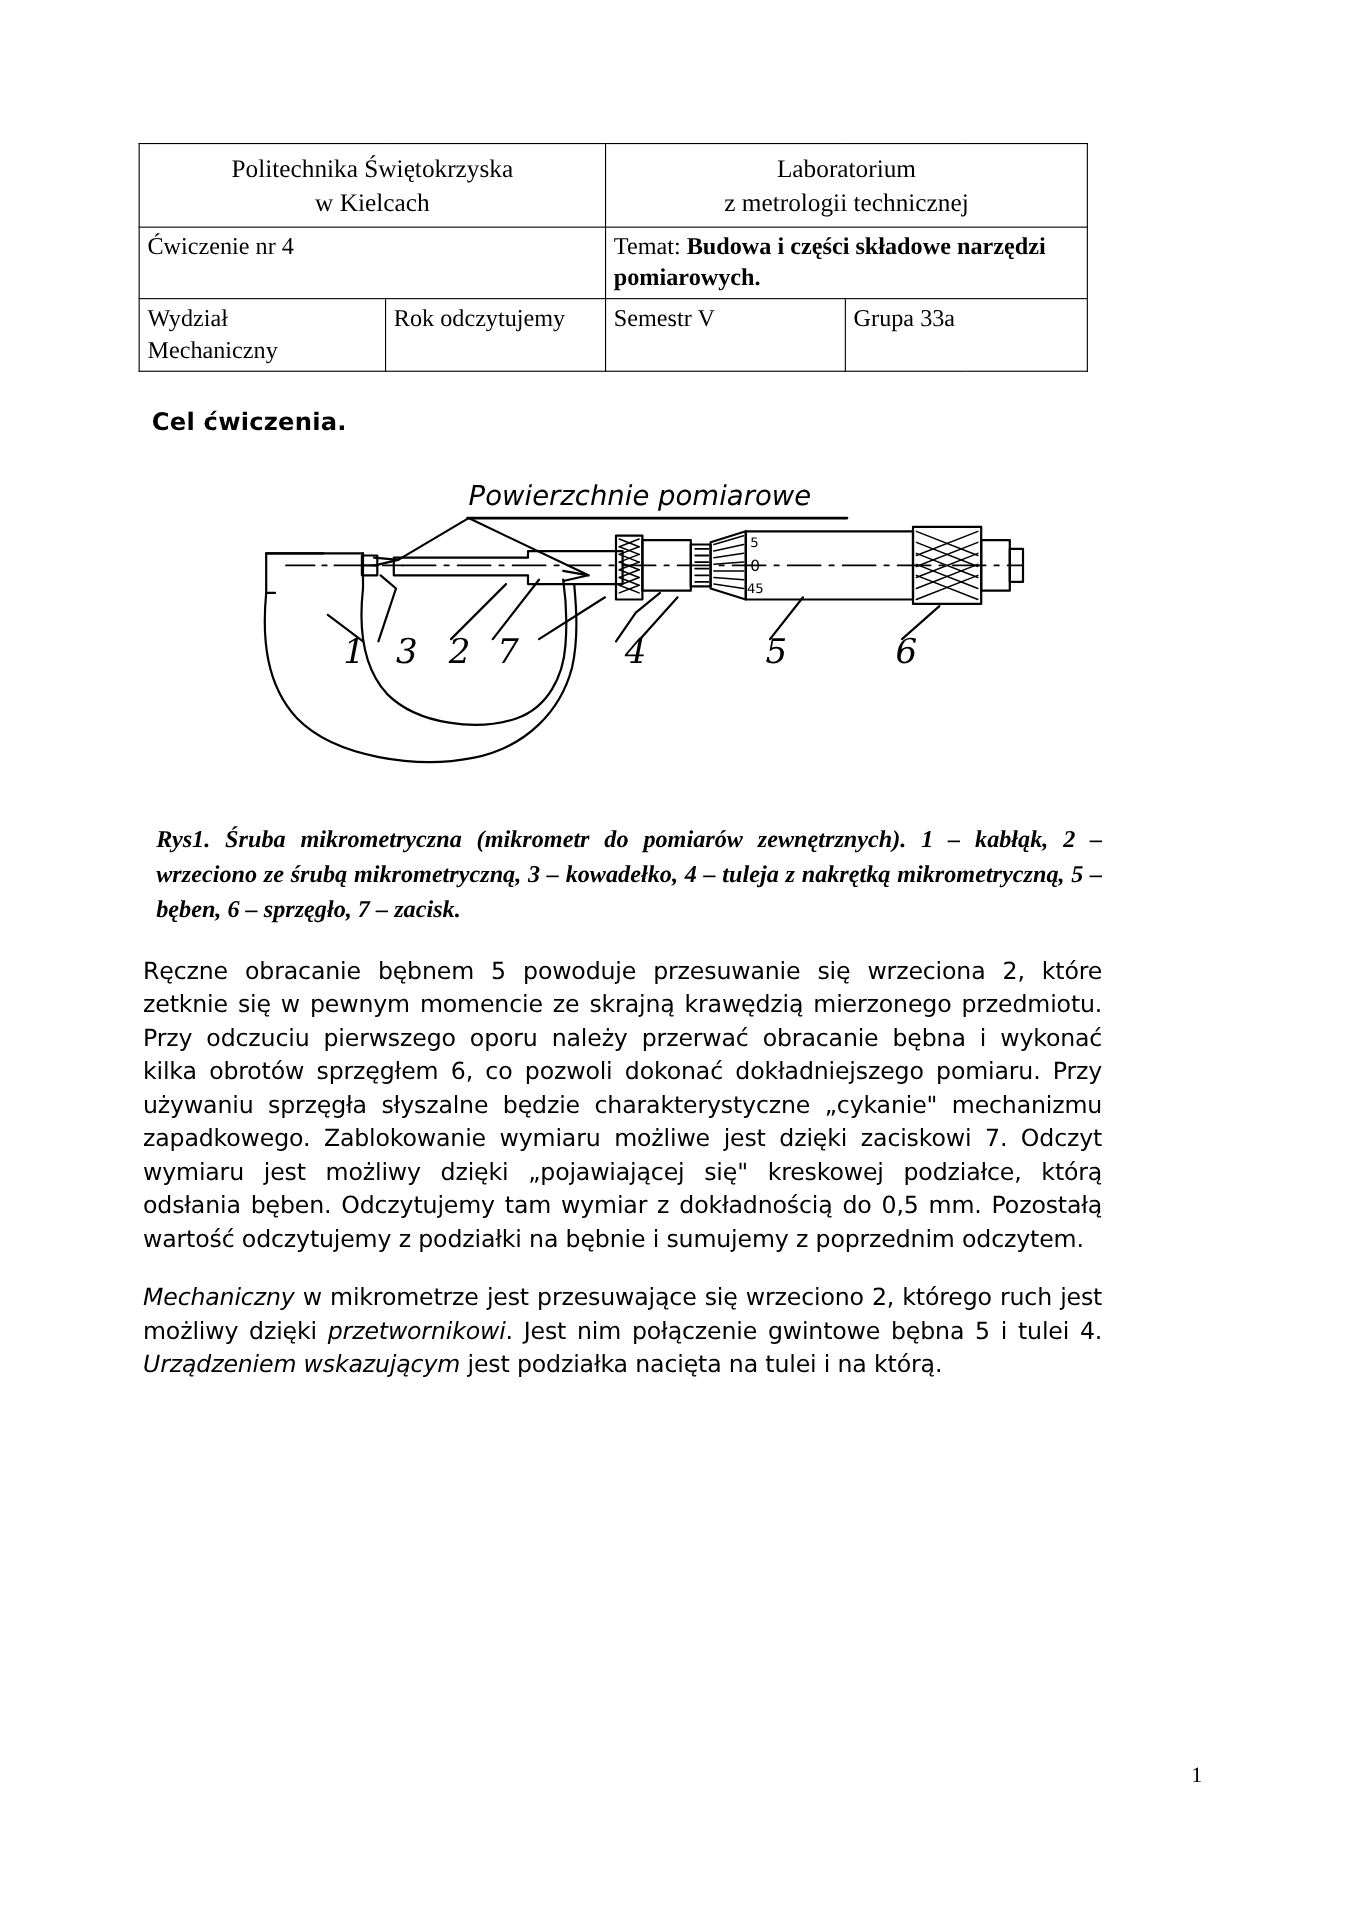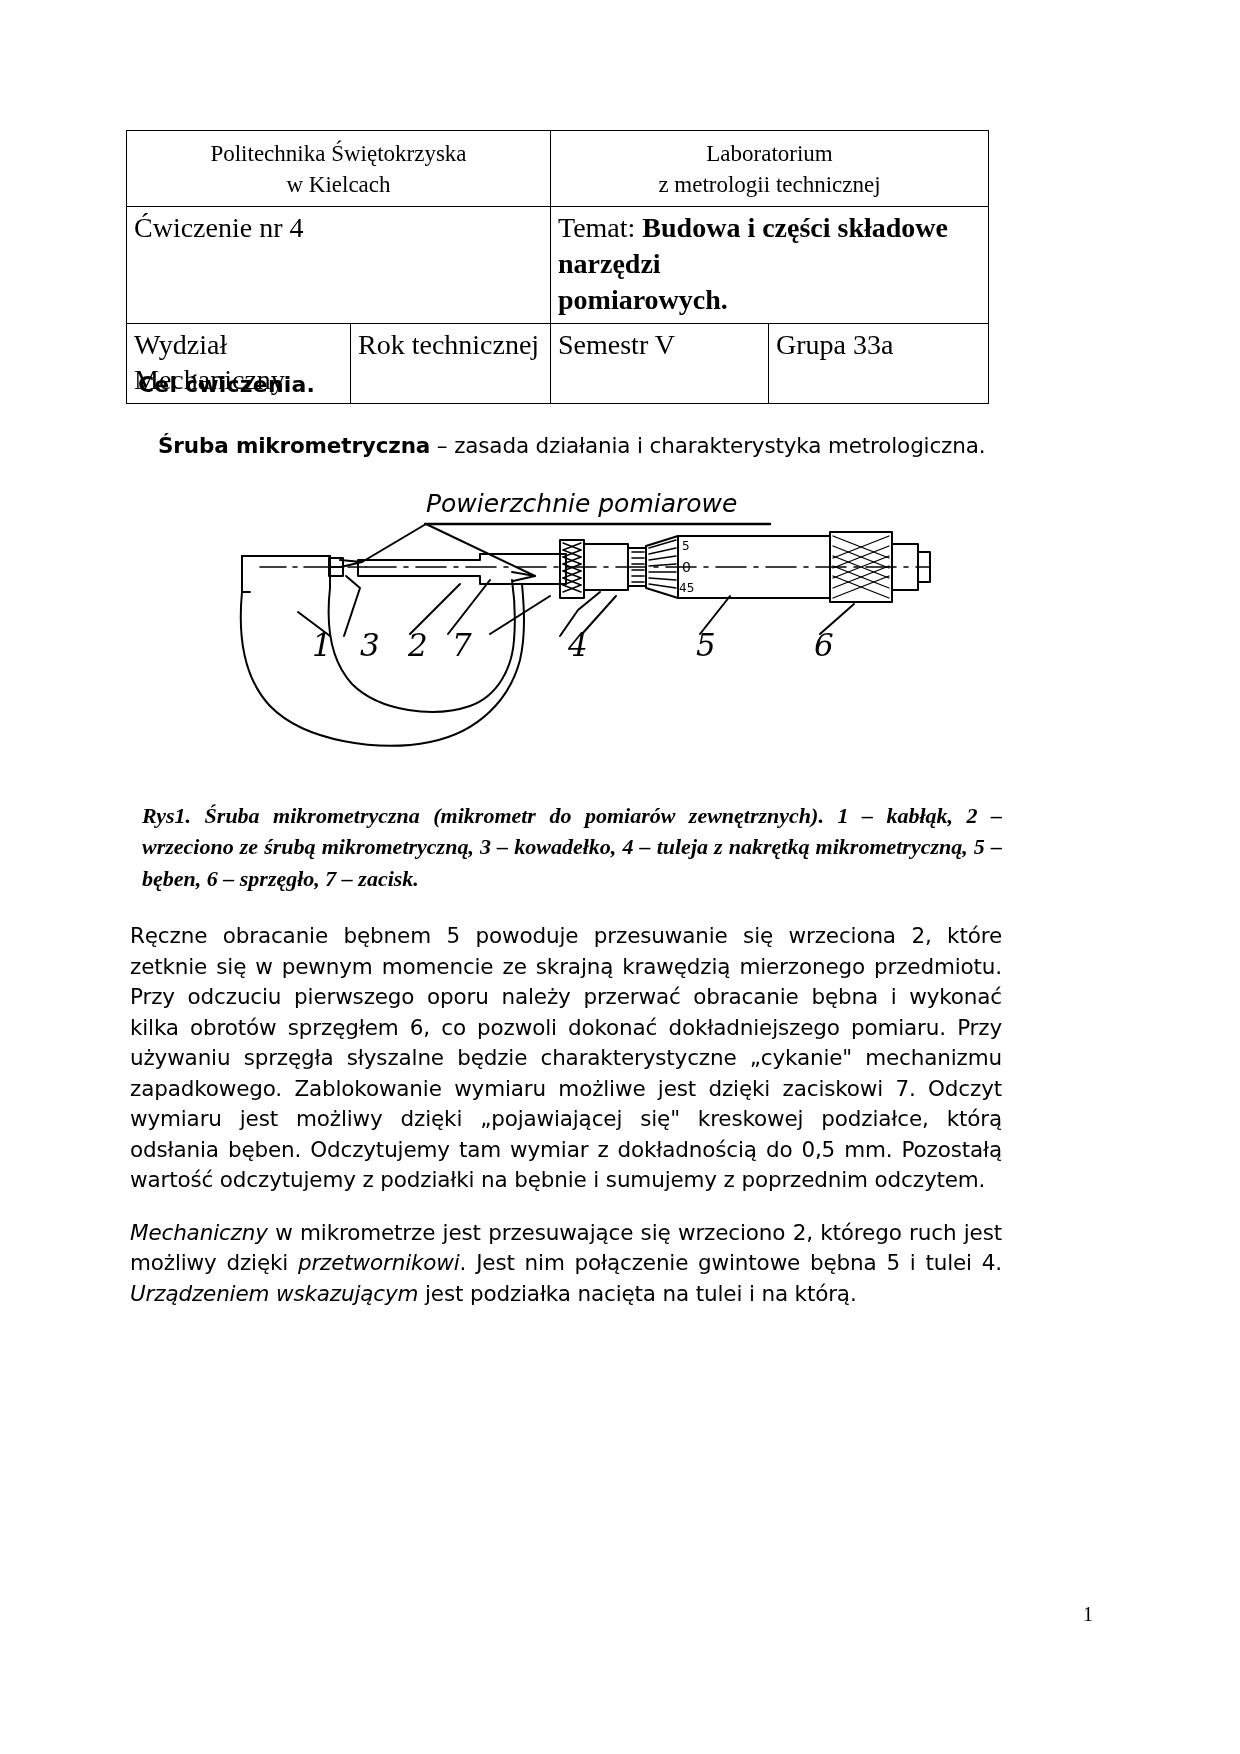--- a/index.html
+++ b/index.html
@@ -32,21 +32,21 @@
     top: 130px;
     width: 862px;
     border-collapse: collapse;
     table-layout: fixed;
     font-family: "Liberation Serif", serif;
   }
   .hdr-table td {
     border: 1.6px solid #000;
     padding: 3px 7px 5px 7px;
     vertical-align: top;
-    font-size: 28px;
+    font-size: 22px;
     line-height: 1.28;
     color: #000;
   }
   .hdr-table td.ctr {
     text-align: center;
     font-size: 23px;
     line-height: 1.33;
     padding-top: 8px;
     padding-bottom: 6px;
   }
@@ -145,35 +145,32 @@
           <span class="temat-label">Temat:</span>
           <span class="temat-value">Budowa i części składowe narzędzi</span><br>
           <span class="temat-value">pomiarowych.</span>
         </td>
       </tr>
       <tr>
         <td class="small">
           <div>Wydział</div>
           <div>Mechaniczny</div>
         </td>
-        <td class="small">Rok technicznej</td>
+        <td class="small">Rok odczytujemy</td>
         <td class="small">Semestr V</td>
         <td class="small" colspan="2">Grupa 33a</td>
       </tr>
     </tbody>
   </table>
 
   <div class="content">
 
     <h2 class="sec-title">Cel ćwiczenia.</h2>
 
 
-    <p class="body indent">
-      <span class="b">Śruba mikrometryczna</span><span> – zasada działania i charakterystyka metrologiczna.</span>
-    </p>
 
     <div class="figure">
       <svg width="872" height="310" viewBox="0 0 872 310">
         <g fill="none" stroke="#000" stroke-width="2" stroke-linecap="round" stroke-linejoin="round">
 
           <text x="296" y="28" font-family="'DejaVu Sans', sans-serif" font-style="italic" font-size="25" fill="#000" stroke="none">Powierzchnie pomiarowe</text>
           <line x1="295" y1="40" x2="640" y2="40" stroke-width="2.4"></line>
 
           <path d="M296,40 L232,78"></path>
           <path d="M296,40 L405,92"></path>

